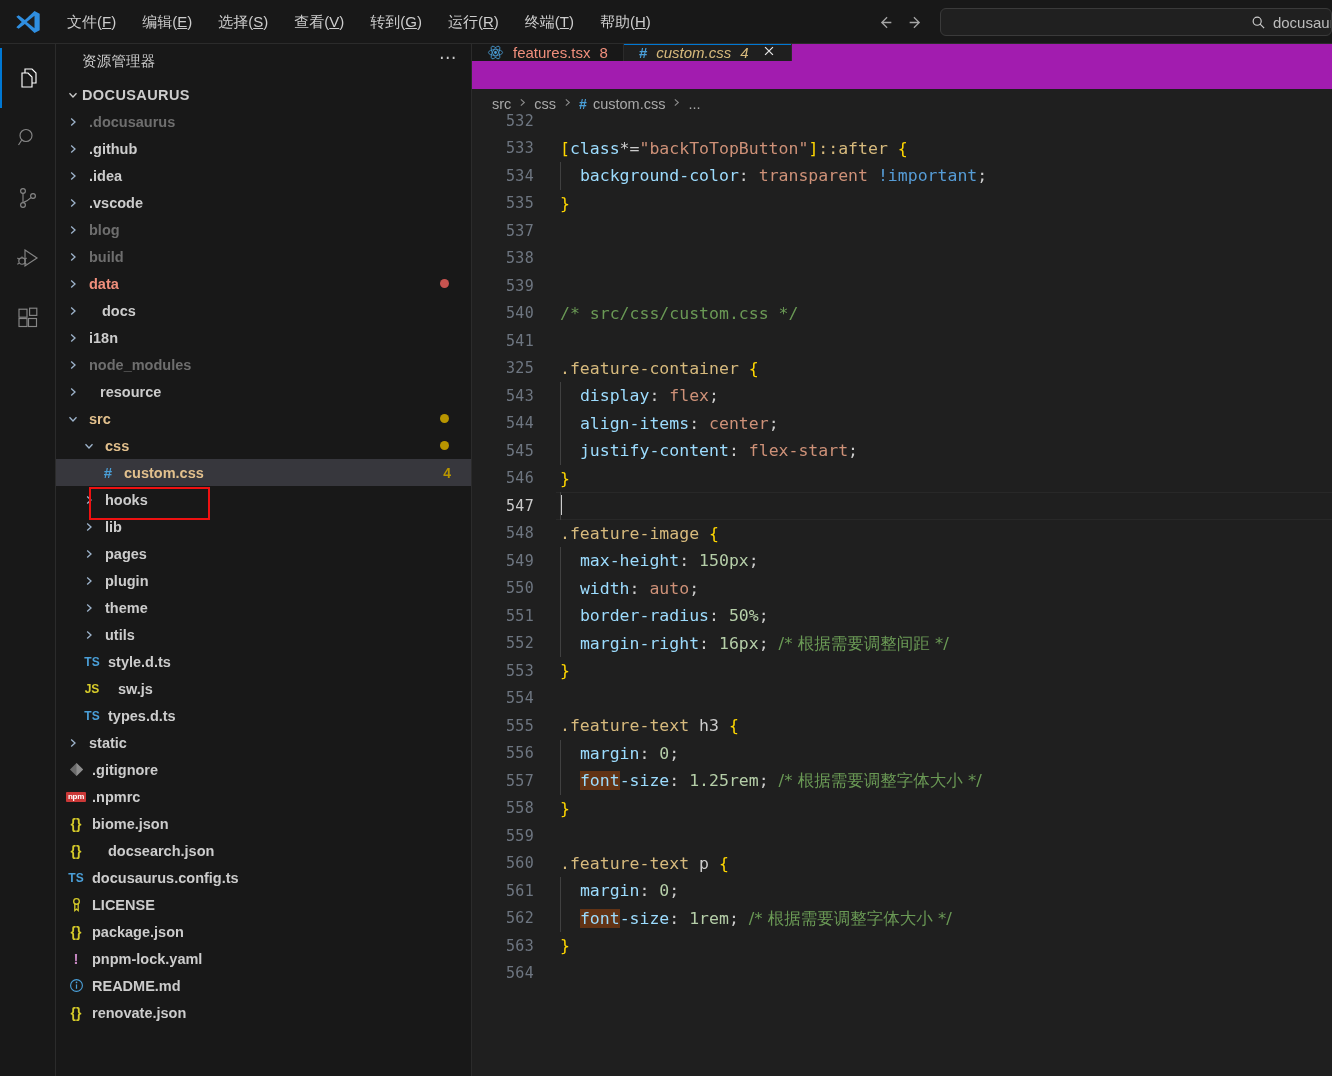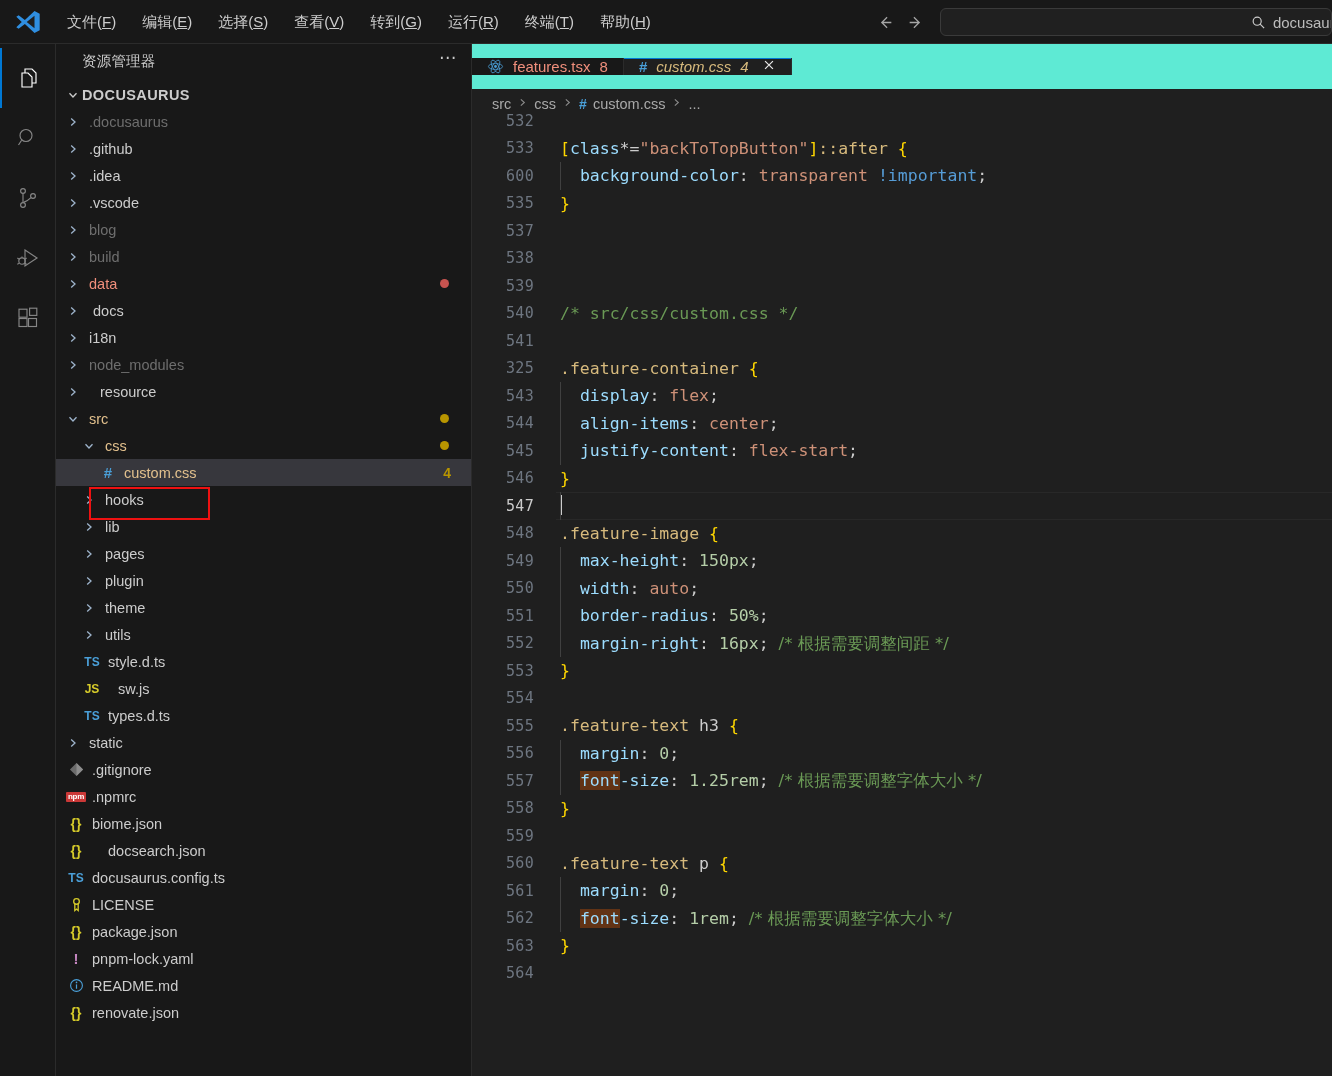--- a/index.html
+++ b/index.html
@@ -96,40 +96,40 @@
   .row .indent { flex: 0 0 auto; }
   .chev {
     width: 18px; flex: 0 0 18px; display: flex; align-items: center; justify-content: center;
     color: #8a9bb0; font-size: 12px;
   }
   .chev svg { display:block; }
   .ficon {
     width: 24px; flex: 0 0 24px; display: flex; align-items: center; justify-content: center;
     font-size: 13px; font-weight: bold; line-height: 1;
   }
-  .label { font-size: 14.5px; color: #cccccc; }
+  .label { font-size: 14.5px; color: #cccccc; font-weight: bold; }
   .label.dim { color: #6e6e6e; }
   .label.mod { color: #e2c08d; }
   .label.err { color: #f08f7c; }
   .label.sel { color: #e2c08d; }
   .badge-dot {
     position: absolute; right: 22px; width: 9px; height: 9px; border-radius: 50%;
   }
   .badge-num {
     position: absolute; right: 20px; font-size: 14px; font-weight: 600;
   }
 
   
   .annot-box {
     position: absolute; border: 2px solid #ee1111; pointer-events: none; z-index: 40;
   }
 
   
   .editor { flex: 1 1 auto; display: flex; flex-direction: column; min-width: 0; background: #1f1f1f; }
-  .tabbar { height: 45px; flex: 0 0 45px; background: #5eead4; display: flex; align-items: center; }
+  .tabbar { height: 45px; flex: 0 0 45px; background: #a21caf; display: flex; align-items: flex-start; }
   .tab {
     display: flex; align-items: center; gap: 9px; padding: 0 15px;
     background: #181818; border-right: 1px solid #2b2b2b; position: relative;
     min-width: 0;
   }
   .tab.active { background: #1f1f1f; }
   .tab.active::before {
     content:""; position:absolute; left:0; right:0; top:0; height:1px; background:#0078d4;
   }
   .tab-icon { display: flex; align-items: center; font-size: 15px; font-weight: bold; }
@@ -358,21 +358,21 @@
               <span class="label err" style="margin-left: 7px;">data</span>
               <span class="badge-dot" style="background: rgb(199, 84, 80);"></span>
             </div>
             <div class="row">
               <span class="indent" style="width: 8px;"></span>
               <span class="chev">
                 <svg width="12" height="12" viewBox="0 0 12 12" fill="none" stroke="#9eb4cc" stroke-width="1.3">
                   <path d="M4.2 2.5 L8 6 L4.2 9.5"></path>
                 </svg>
               </span>
-              <span class="label" style="margin-left: 11px;">docs</span>
+              <span class="label" style="margin-left: 20px;">docs</span>
             </div>
             <div class="row">
               <span class="indent" style="width: 8px;"></span>
               <span class="chev">
                 <svg width="12" height="12" viewBox="0 0 12 12" fill="none" stroke="#9eb4cc" stroke-width="1.3">
                   <path d="M4.2 2.5 L8 6 L4.2 9.5"></path>
                 </svg>
               </span>
               <span class="label" style="margin-left: 7px;">i18n</span>
             </div>
@@ -636,21 +636,21 @@
       <div class="code-area" id="code-area" style="margin-top: -11px;">
           <div class="code-line">
             <span class="ln">532</span>
             <span class="codetext"></span>
           </div>
           <div class="code-line">
             <span class="ln">533</span>
             <span class="codetext"><span class="t-brace">[</span><span class="t-prop">class</span><span class="t-punct">*=</span><span class="t-val">"backToTopButton"</span><span class="t-brace">]</span><span class="t-sel">::after</span><span class="t-punct"> </span><span class="t-brace">{</span></span>
           </div>
           <div class="code-line">
-            <span class="ln">600</span>
+            <span class="ln">534</span>
             <span class="codetext"><span class="indent-guide" style="left: 4px;"></span><span class="t-punct">  </span><span class="t-prop">background-color</span><span class="t-punct">: </span><span class="t-val">transparent</span><span class="t-punct"> </span><span class="t-imp">!important</span><span class="t-punct">;</span></span>
           </div>
           <div class="code-line">
             <span class="ln">535</span>
             <span class="codetext"><span class="t-brace">}</span></span>
           </div>
           <div class="code-line">
             <span class="ln">537</span>
             <span class="codetext"></span>
           </div>

